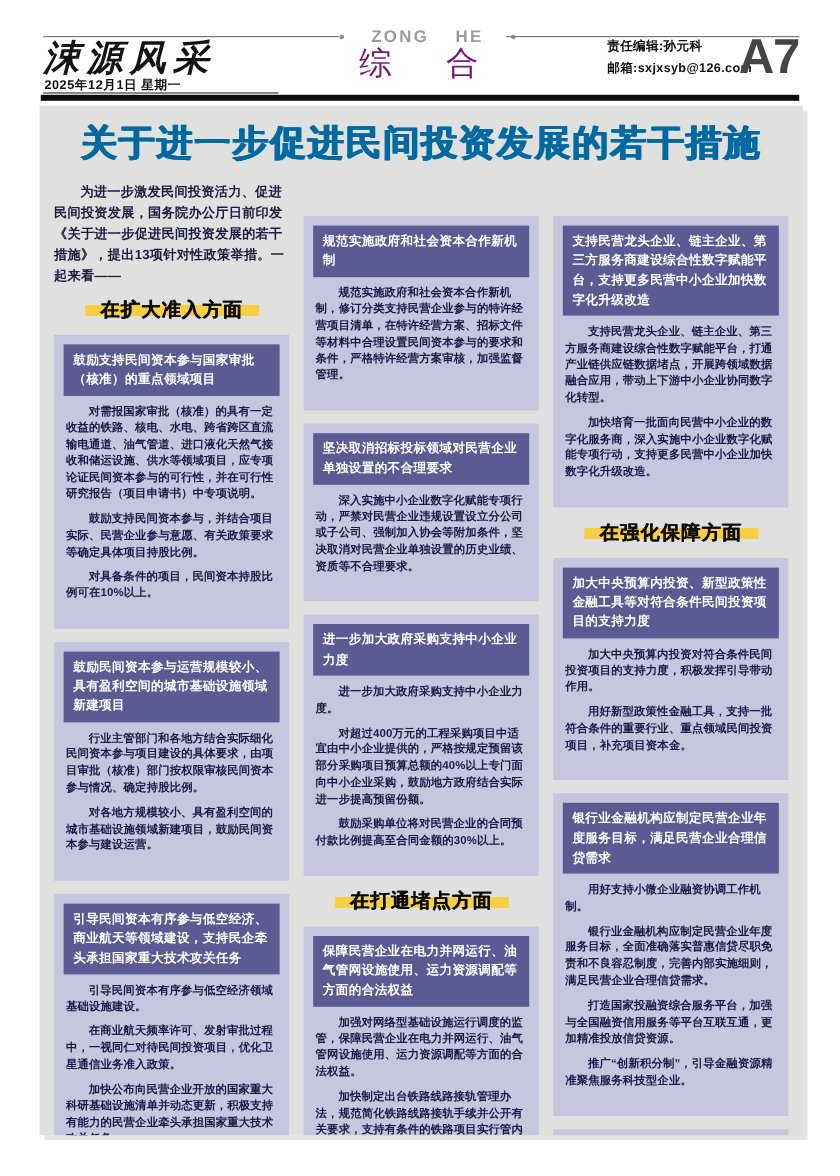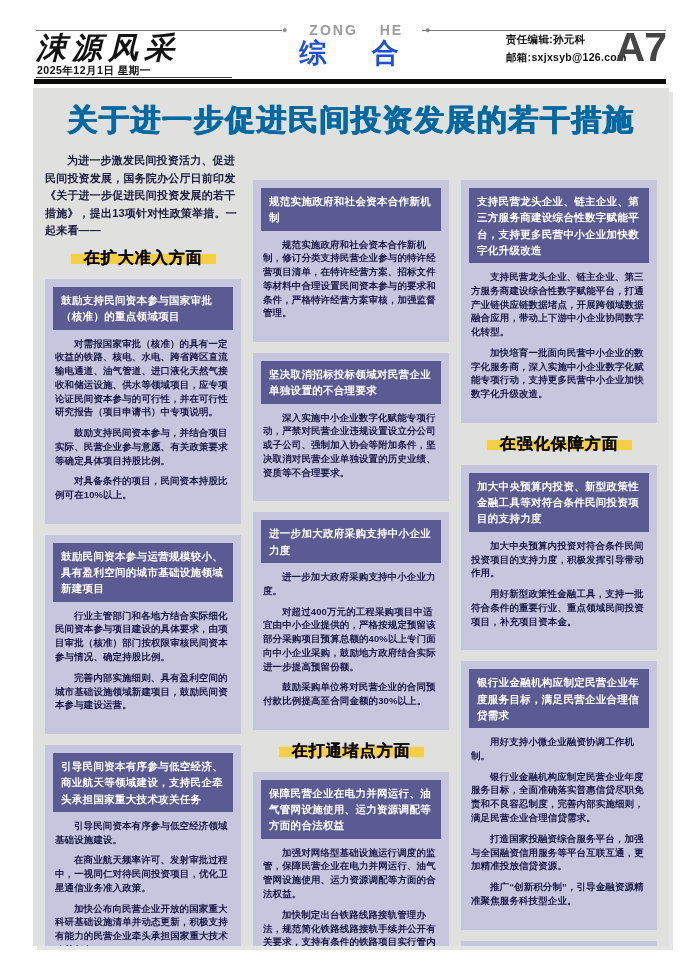--- a/index.html
+++ b/index.html
@@ -24,21 +24,21 @@
   .paper-name{
     position:absolute;left:36px;top:28px;
     font-family:"DejaVu Serif","Liberation Serif",serif;
     font-style:italic;font-weight:bold;font-size:30px;color:#131313;letter-spacing:6px;
     white-space:nowrap;
   }
   .date{position:absolute;left:37px;top:64px;font-size:10.5px;font-weight:bold;color:#0e0e0e;letter-spacing:.5px;}
   .date-rule{position:absolute;left:36px;top:77px;width:196px;height:1px;background:#3c3c3c;}
   .section-name{
     position:absolute;left:0;right:0;top:35px;text-align:center;
-    font-size:27px;font-weight:700;color:#1d4ed8;word-spacing:34px;letter-spacing:2px;
+    font-size:27px;font-weight:400;color:#701a75;word-spacing:34px;letter-spacing:2px;
   }
   .editor-block{position:absolute;left:506px;top:31px;font-size:10.5px;font-weight:bold;color:#0d0d0d;line-height:1.7;letter-spacing:.3px;}
   .page-no{
     position:absolute;right:34px;top:24px;font-size:41px;font-weight:900;color:#454545;letter-spacing:-1px;
   }
   .thick-rule{position:absolute;left:34px;right:34px;top:79px;height:5px;background:#0c0c0c;}
 
   
   .sheet{
     position:absolute;top:88px;left:33px;width:636px;height:858px;
@@ -110,21 +110,21 @@
         <section class="pbox">
           <h3>鼓励支持民间资本参与国家审批（核准）的重点领域项目</h3>
           <p>对需报国家审批（核准）的具有一定收益的铁路、核电、水电、跨省跨区直流输电通道、油气管道、进口液化天然气接收和储运设施、供水等领域项目，应专项论证民间资本参与的可行性，并在可行性研究报告（项目申请书）中专项说明。</p>
           <p>鼓励支持民间资本参与，并结合项目实际、民营企业参与意愿、有关政策要求等确定具体项目持股比例。</p>
           <p>对具备条件的项目，民间资本持股比例可在10%以上。</p>
         </section>
 
         <section class="pbox">
           <h3>鼓励民间资本参与运营规模较小、具有盈利空间的城市基础设施领域新建项目</h3>
           <p>行业主管部门和各地方结合实际细化民间资本参与项目建设的具体要求，由项目审批（核准）部门按权限审核民间资本参与情况、确定持股比例。</p>
-          <p>完善内部实施细则、具有盈利空间的城市基础设施领域新建项目，鼓励民间资本参与建设运营。</p>
+          <p>对各地方规模较小、具有盈利空间的城市基础设施领域新建项目，鼓励民间资本参与建设运营。</p>
         </section>
 
         <section class="pbox">
           <h3>引导民间资本有序参与低空经济、商业航天等领域建设，支持民企牵头承担国家重大技术攻关任务</h3>
           <p>引导民间资本有序参与低空经济领域基础设施建设。</p>
           <p>在商业航天频率许可、发射审批过程中，一视同仁对待民间投资项目，优化卫星通信业务准入政策。</p>
           <p>加快公布向民营企业开放的国家重大科研基础设施清单并动态更新，积极支持有能力的民营企业牵头承担国家重大技术攻关任务。</p>
         </section>
 
       </div>

